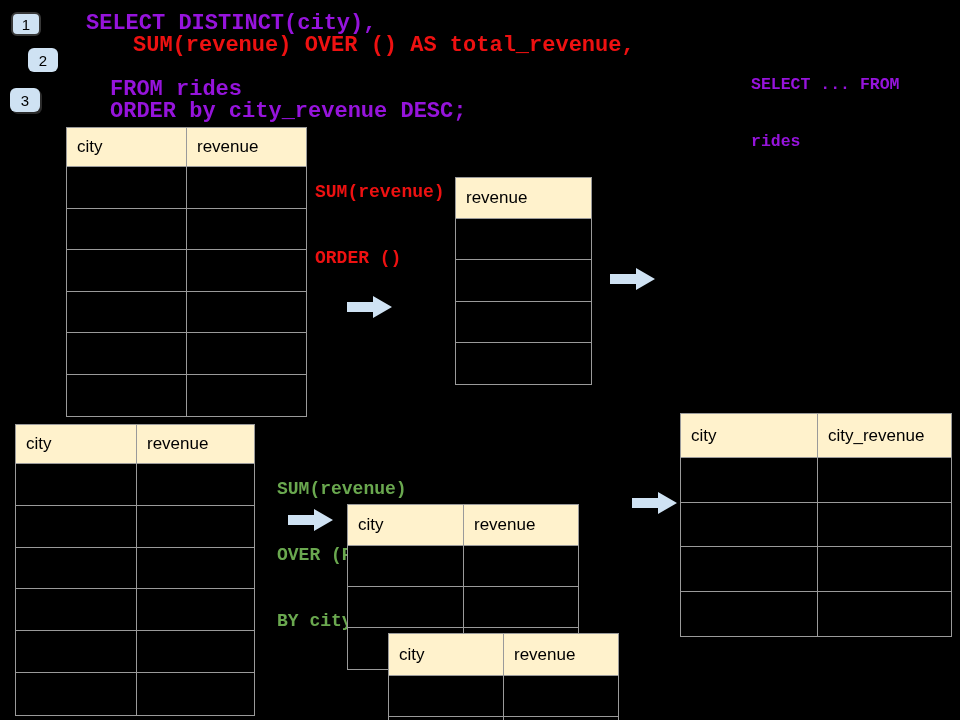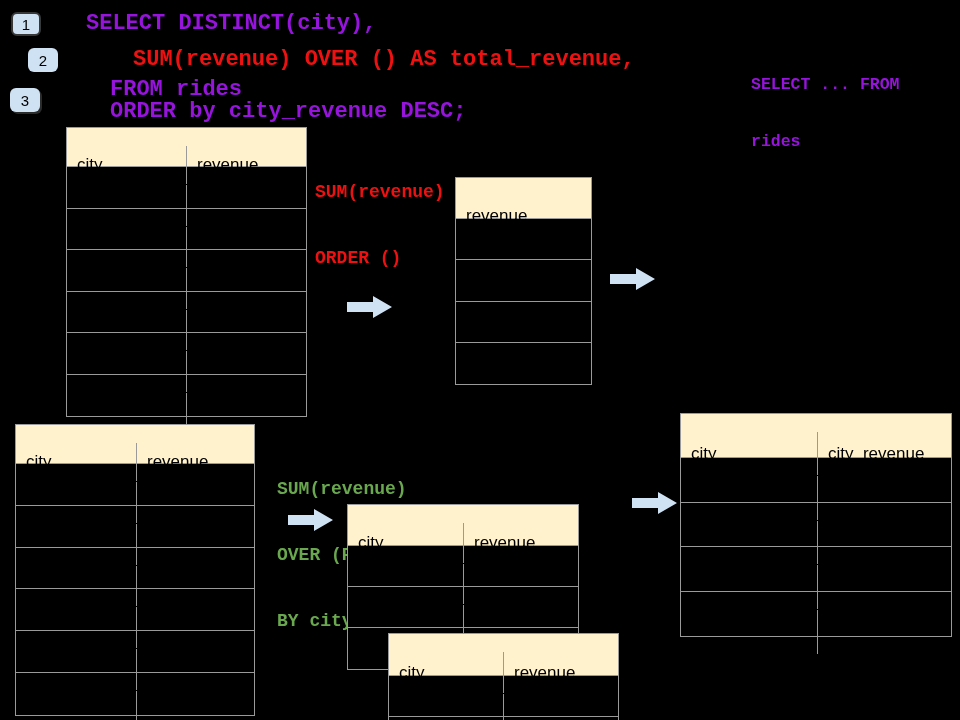--- a/index.html
+++ b/index.html
@@ -30,38 +30,38 @@
     font-size:15px;color:#000;
   }
   .bg1{left:11px;top:12px;border:2px solid #383838;}
   .bg2{left:28px;top:48px;}
   .bg3{left:10px;top:88px;box-shadow:2px 2px 0 rgba(45,45,45,.95);}
   
   .tbl{position:absolute;background:#000;border:1px solid var(--brd,#9a9a9a);}
   .trow{display:flex;box-sizing:border-box;border-bottom:1px solid var(--brd,#9a9a9a);}
   .trow:last-child{border-bottom:none;}
   .thead{background:var(--hdr,#fff2cc);}
-  .tcell{box-sizing:border-box;border-right:1px solid var(--brd,#9a9a9a);height:100%;margin-top:18px;}
+  .tcell{box-sizing:border-box;border-right:1px solid var(--brd,#9a9a9a);height:100%;}
   .tcell:last-child{border-right:none;}
   .hcell{display:flex;align-items:center;padding-left:10px;font-size:17px;color:#000;}
   
   .arrow{position:absolute;width:46px;height:24px;}
   .arrow svg{display:block;}
 </style>
 </head>
 <body>
 
 <div id="canvas" style="--bg: #000000; --hdr: #fff2cc; --brd: #9a9a9a; --arrow: #cfe2f3; --badge: #cfe2f3;">
 
   <div class="badge bg1">1</div>
   <div class="badge bg2">2</div>
   <div class="badge bg3">3</div>
 
   <div class="code sql l1" style="color: rgb(150, 20, 220);">SELECT DISTINCT(city),</div>
-  <div class="code sql l2" style="color: rgb(238, 17, 17); margin-top: 14px;">SUM(revenue) OVER () AS total_revenue,</div>
+  <div class="code sql l2" style="color: rgb(238, 17, 17);">SUM(revenue) OVER () AS total_revenue,</div>
   <div class="code sql l4" style="color: rgb(150, 20, 220);">FROM rides</div>
   <div class="code note" style="color: rgb(150, 20, 220);">
     <div>SELECT ... FROM</div>
     <div>rides</div>
   </div>
 
   <div class="code sql l5" style="color: rgb(150, 20, 220);">ORDER by city_revenue DESC;</div>
 
   <div class="code ann-total" style="color: rgb(238, 17, 17);">
     <div>SUM(revenue)</div>

